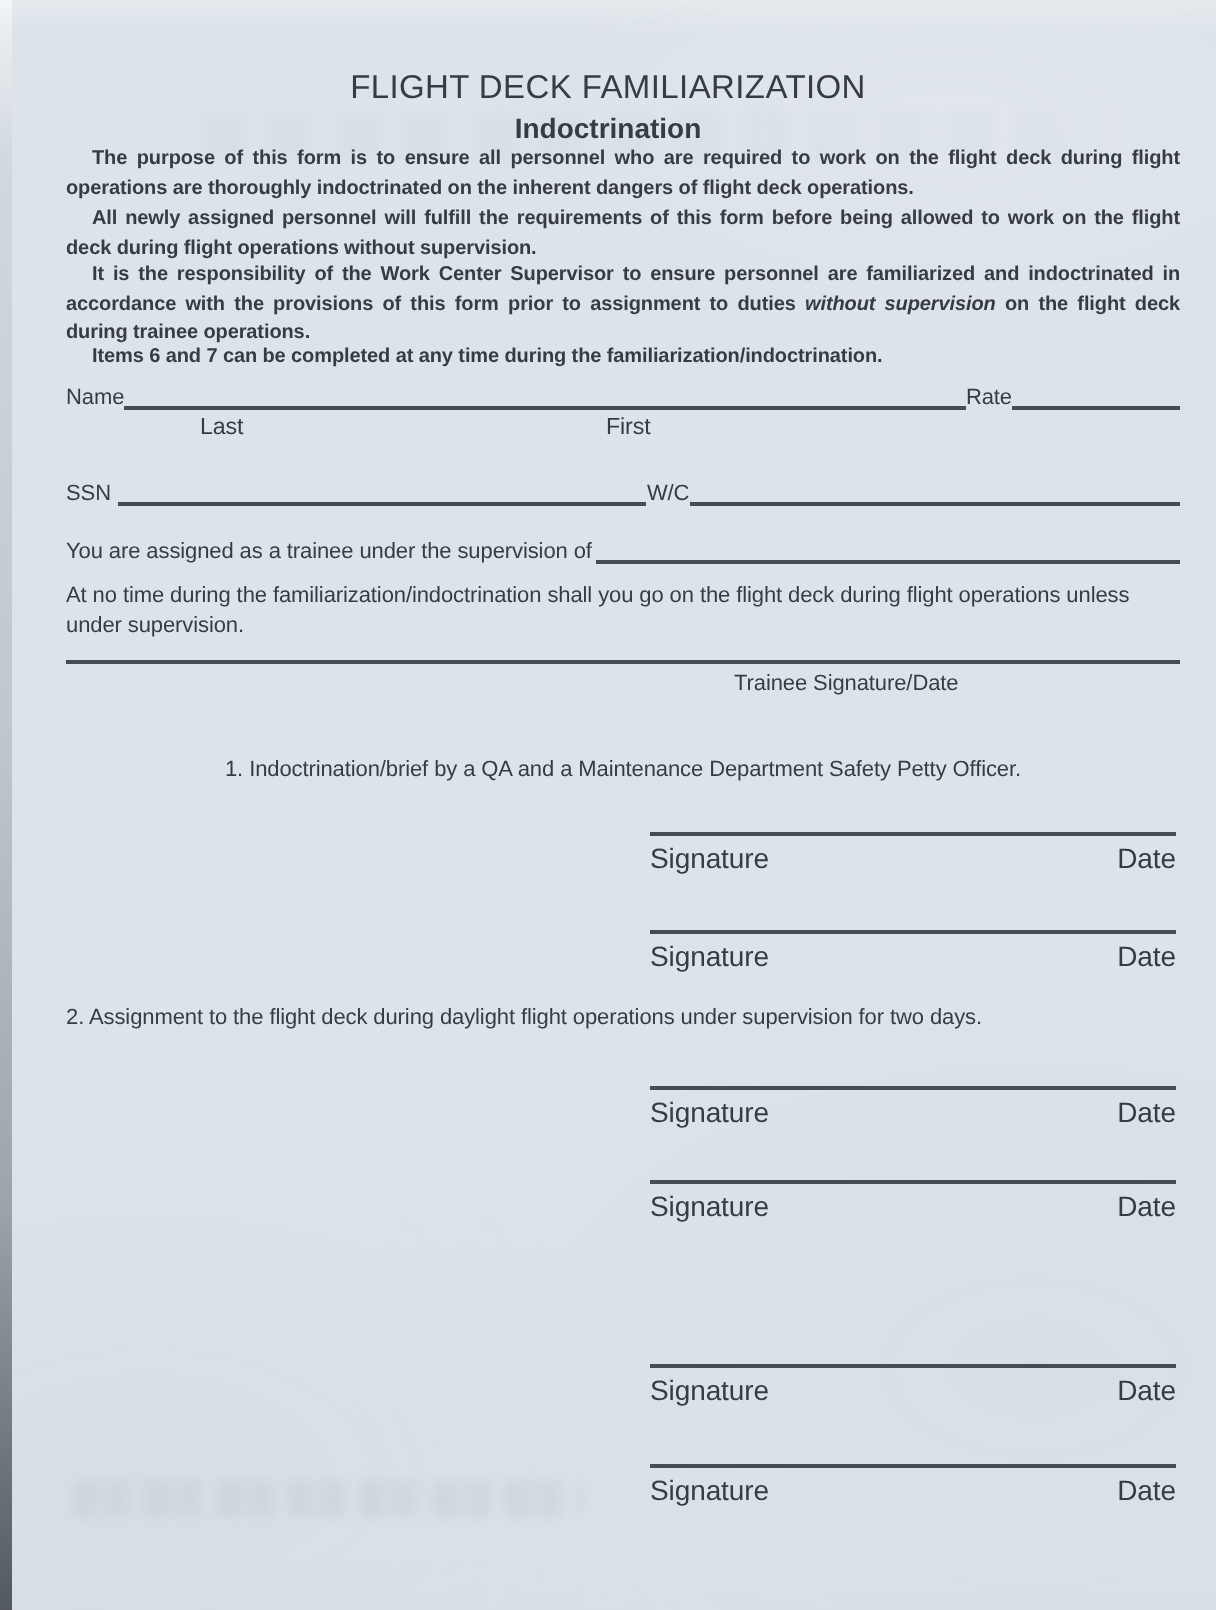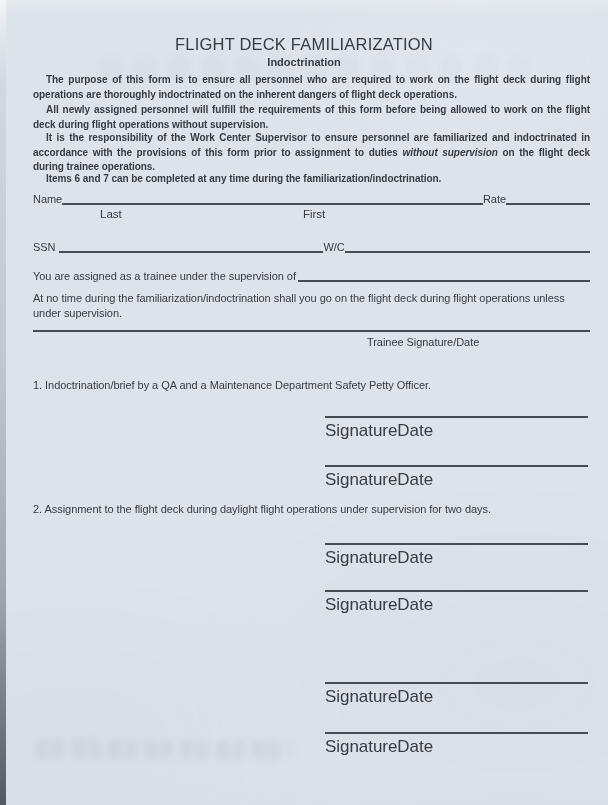--- a/index.html
+++ b/index.html
@@ -40,21 +40,21 @@
   }
   .ghost-top{
     left:100px;top:56px;width:430px;height:24px;opacity:.28;
     background:repeating-linear-gradient(90deg,
       rgba(140,155,170,0.18) 0 22px, transparent 22px 34px);
   }
   
   .abs{position:absolute;}
   .center{left:0;right:0;text-align:center;}
   .title{top:35px;font-size:16.5px;font-weight:normal;letter-spacing:.2px;}
-  .subtitle{top:56px;font-size:11px;font-weight:bold;}
+  .subtitle{top:56px;font-size:14px;font-weight:bold;}
   .para{
     left:33px;width:557px;
     font-size:10px;font-weight:bold;line-height:14.6px;
     text-align:justify;text-indent:13px;letter-spacing:-0.05px;
   }
   .p1{top:73px;} .p2{top:103px;} .p3{top:131px;} .p4{top:172px;text-align:left;}
   .ital{font-style:italic;}
   .plain{
     font-size:11px;font-weight:normal;line-height:14.5px;letter-spacing:-0.05px;
   }
@@ -66,28 +66,28 @@
   .grow{flex:1 1 auto;}
   .name-row{top:192px;}
   .ssn-row{top:240px;}
   .sup-row{top:269px;}
   .sublabel{top:207px;font-size:11.6px;}
   .lbl-last{left:100px;} .lbl-first{left:303px;}
   .atnotime{left:33px;top:291px;width:557px;}
   .fullrule{left:33px;top:330px;width:557px;height:2px;background:#454c53;}
   .trainee-lbl{left:367px;top:335px;}
   .item{left:33px;width:557px;}
-  .item-1{top:378px;} .item-2{top:502px;} .item-3{top:631px;}
+  .item-1{top:378px;text-align:center;} .item-2{top:502px;} .item-3{top:631px;}
   .sigblock{
     position:absolute;left:325px;width:263px;
     border-top:2px solid #454c53;
   }
   .sigrow{
-    display:flex;
-    margin-top:3px;font-size:17px;letter-spacing:-0.05px;
+    display:flex;justify-content:space-between;
+    margin-top:3px;font-size:14px;letter-spacing:-0.05px;
   }
   .sb1{top:416px;} .sb2{top:465px;}
   .sb3{top:543px;} .sb4{top:590px;}
   .sb5{top:682px;} .sb6{top:732px;}
 </style>
 </head>
 <body>
 
 <div class="page">
 

